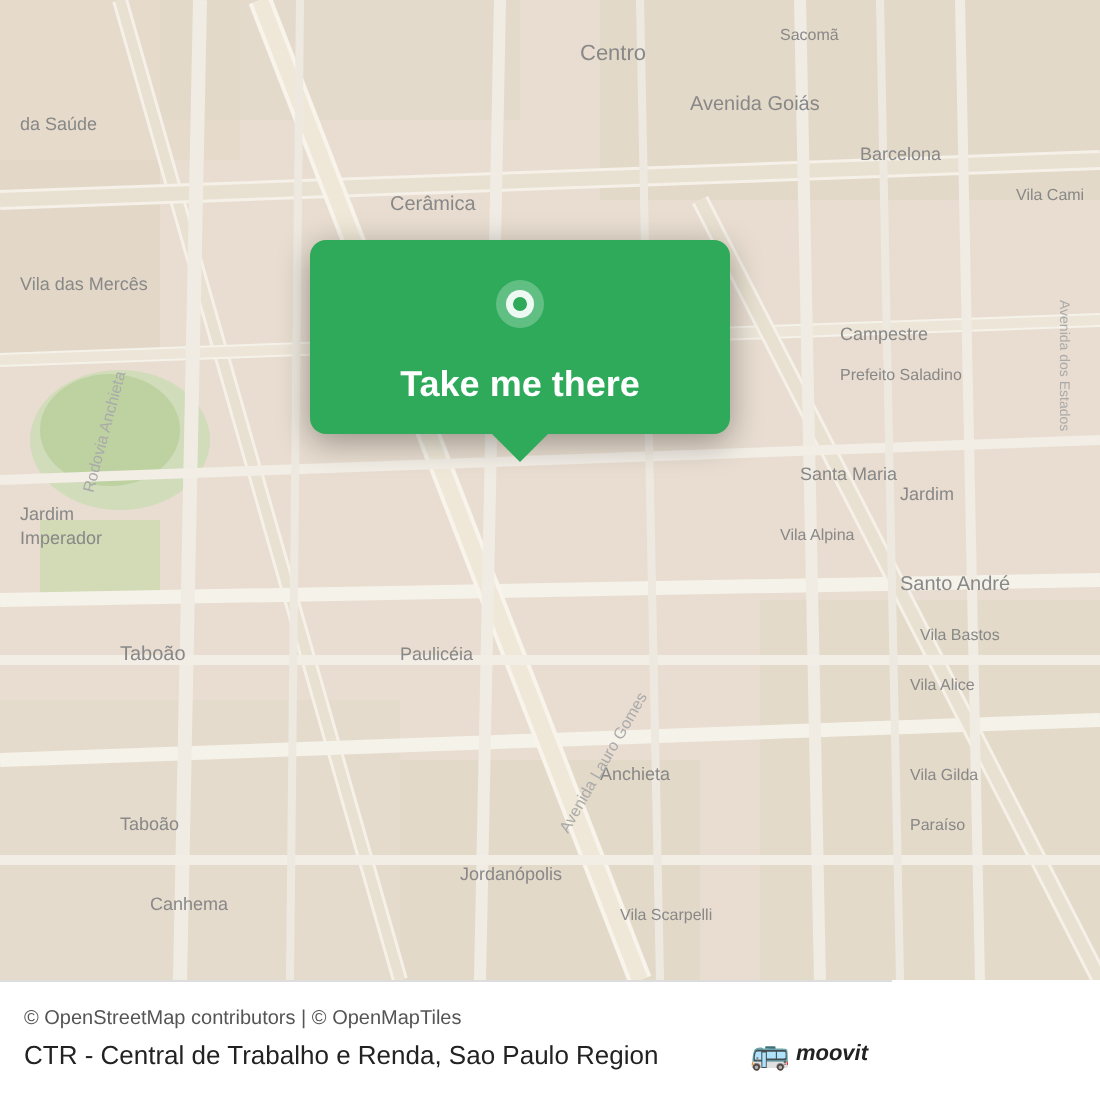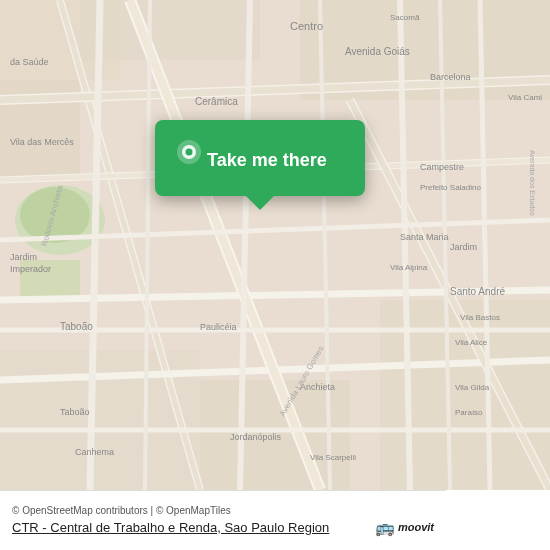--- a/index.html
+++ b/index.html
@@ -28,21 +28,21 @@
     
     #popup-card {
       position: absolute;
       top: 120px;
       left: 155px;
       width: 210px;
       background: #2eaa5a;
       border-radius: 8px;
       padding: 18px 16px 14px 16px;
       display: flex;
-      flex-direction: row;
+      flex-direction: column;
       align-items: center;
       box-shadow: 0 4px 16px rgba(0,0,0,0.35);
       z-index: 10;
     }
 
     #popup-card::after {
       content: '';
       position: absolute;
       bottom: -14px;
       left: 50%;
@@ -88,21 +88,20 @@
     .location-row {
       display: flex;
       align-items: center;
       gap: 6px;
     }
 
     .location-label {
       font-size: 13px;
       color: #222;
       font-weight: 500;
-      text-decoration: underline;
     }
 
     .moovit-logo {
       display: flex;
       align-items: center;
       gap: 3px;
       margin-left: auto;
     }
 
     .moovit-text {

